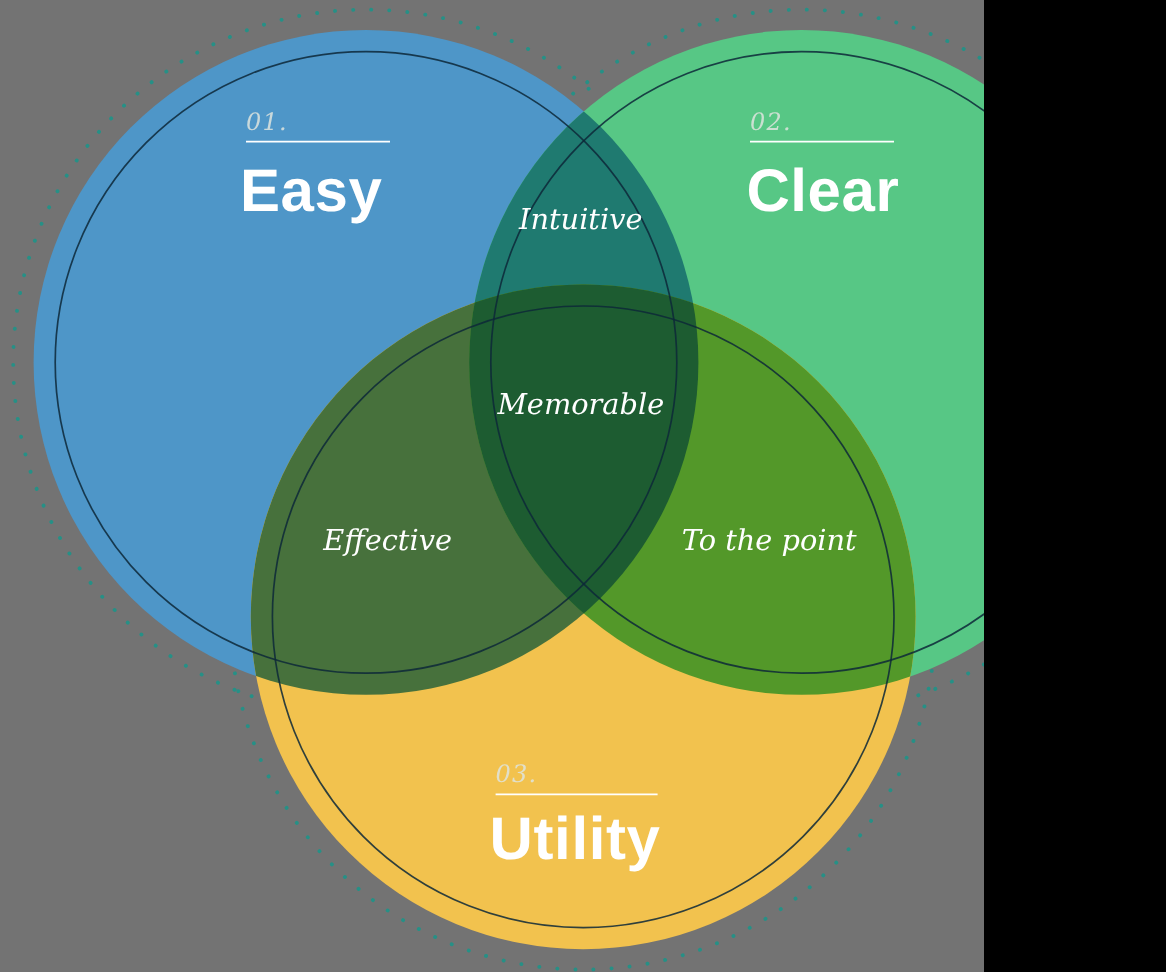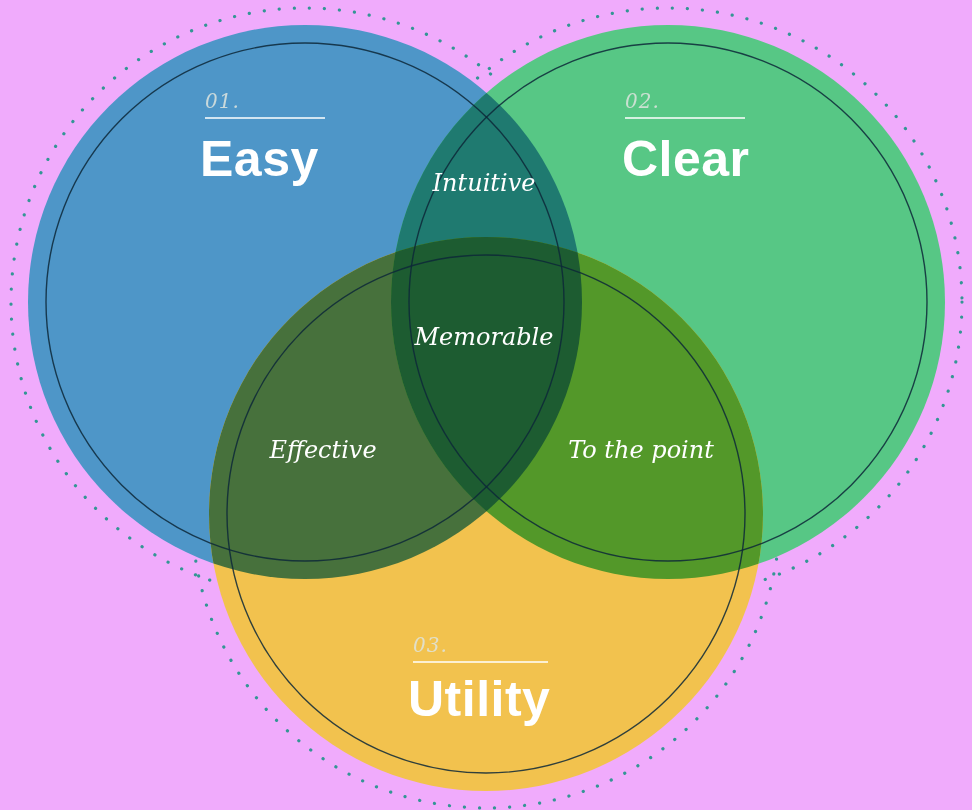--- a/index.html
+++ b/index.html
@@ -1,16 +1,16 @@
 <!DOCTYPE html>
 <html><head>
 <meta charset="utf-8">
 <style>
   html,body{margin:0;padding:0;background:#000;}
-  .stage{position:relative;width:972px;height:810px;background:#f0abfc;overflow:hidden;}
+  .stage{position:relative;width:820px;height:810px;background:#737373;overflow:hidden;}
   svg{display:block;}
   .set-number{font-family:"DejaVu Serif",serif;font-style:italic;font-size:20px;letter-spacing:1px;opacity:.85;}
   .set-label{font-family:"Liberation Sans",sans-serif;font-weight:600;font-size:50px;fill:#ffffff;letter-spacing:.5px;}
   .overlap-label{font-family:"DejaVu Serif",serif;font-style:italic;font-size:24px;fill:#ffffff;text-anchor:middle;}
   .underline{stroke-width:1.3;}
   .dotring{fill:none;stroke-width:3.2;stroke-dasharray:0.1 15;stroke-linecap:round;opacity:.9;}
   .innerring{fill:none;stroke-width:1.4;opacity:.85;}
 </style>
 </head>
 <body>

